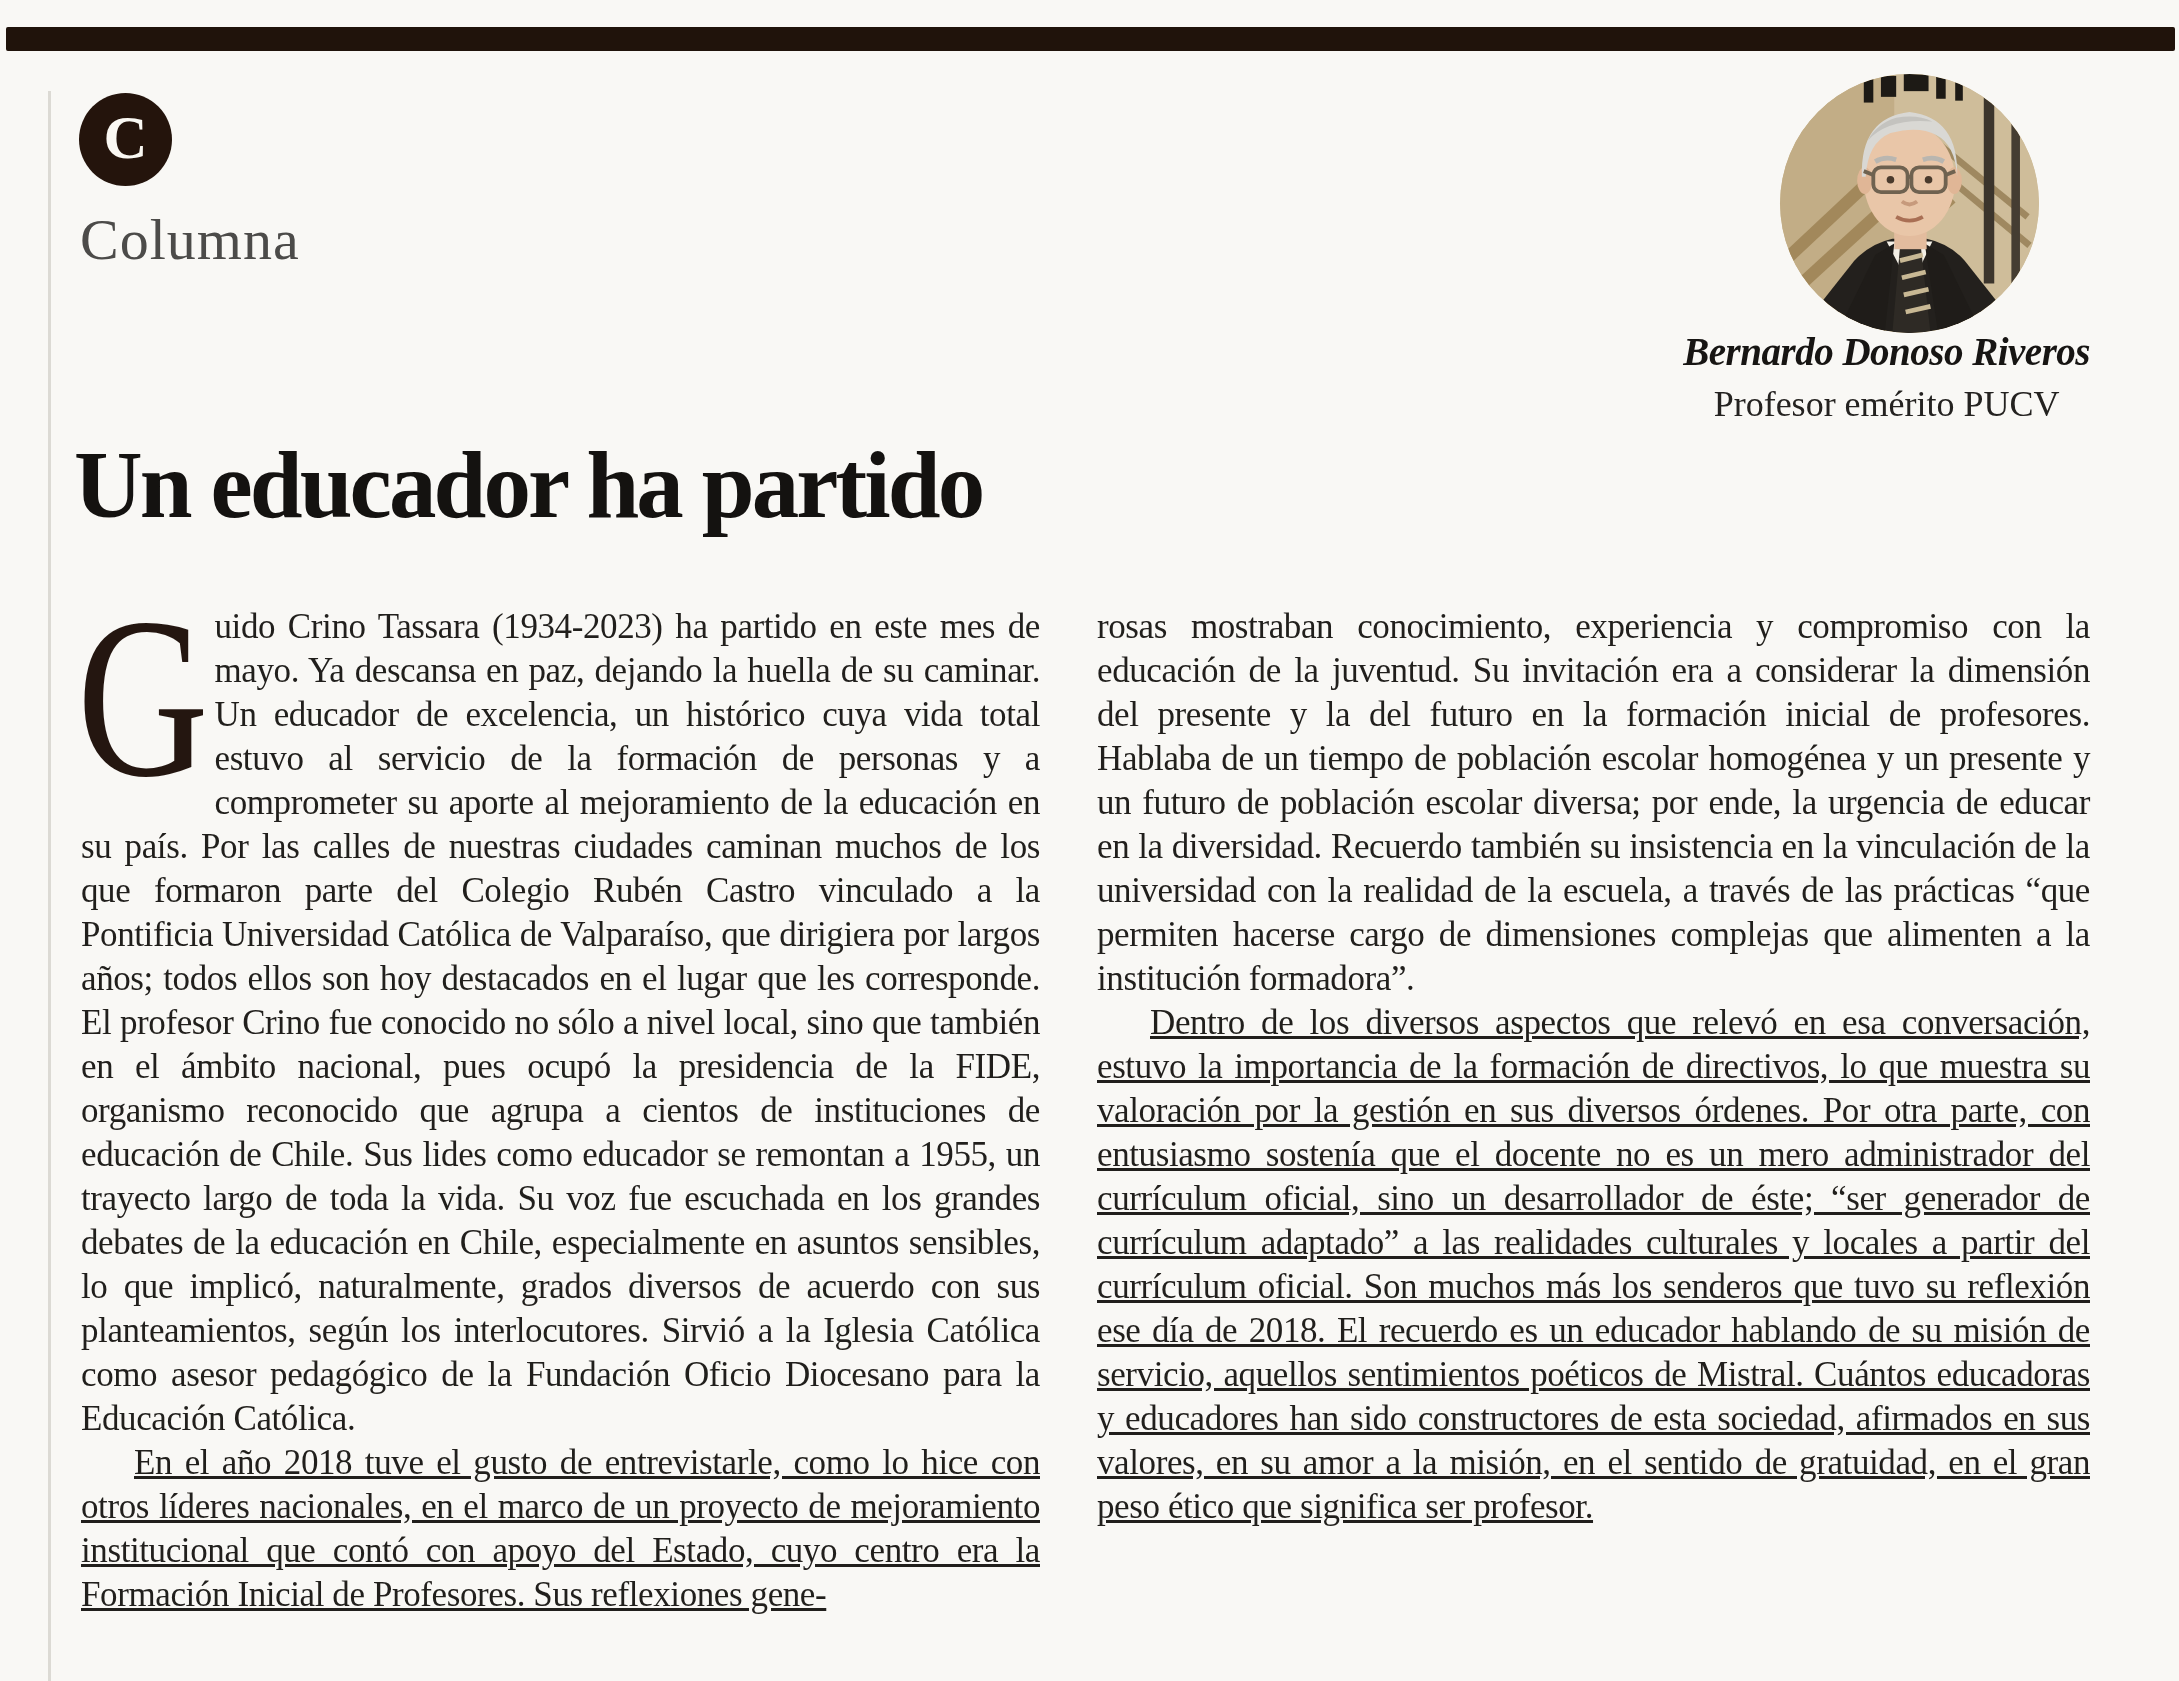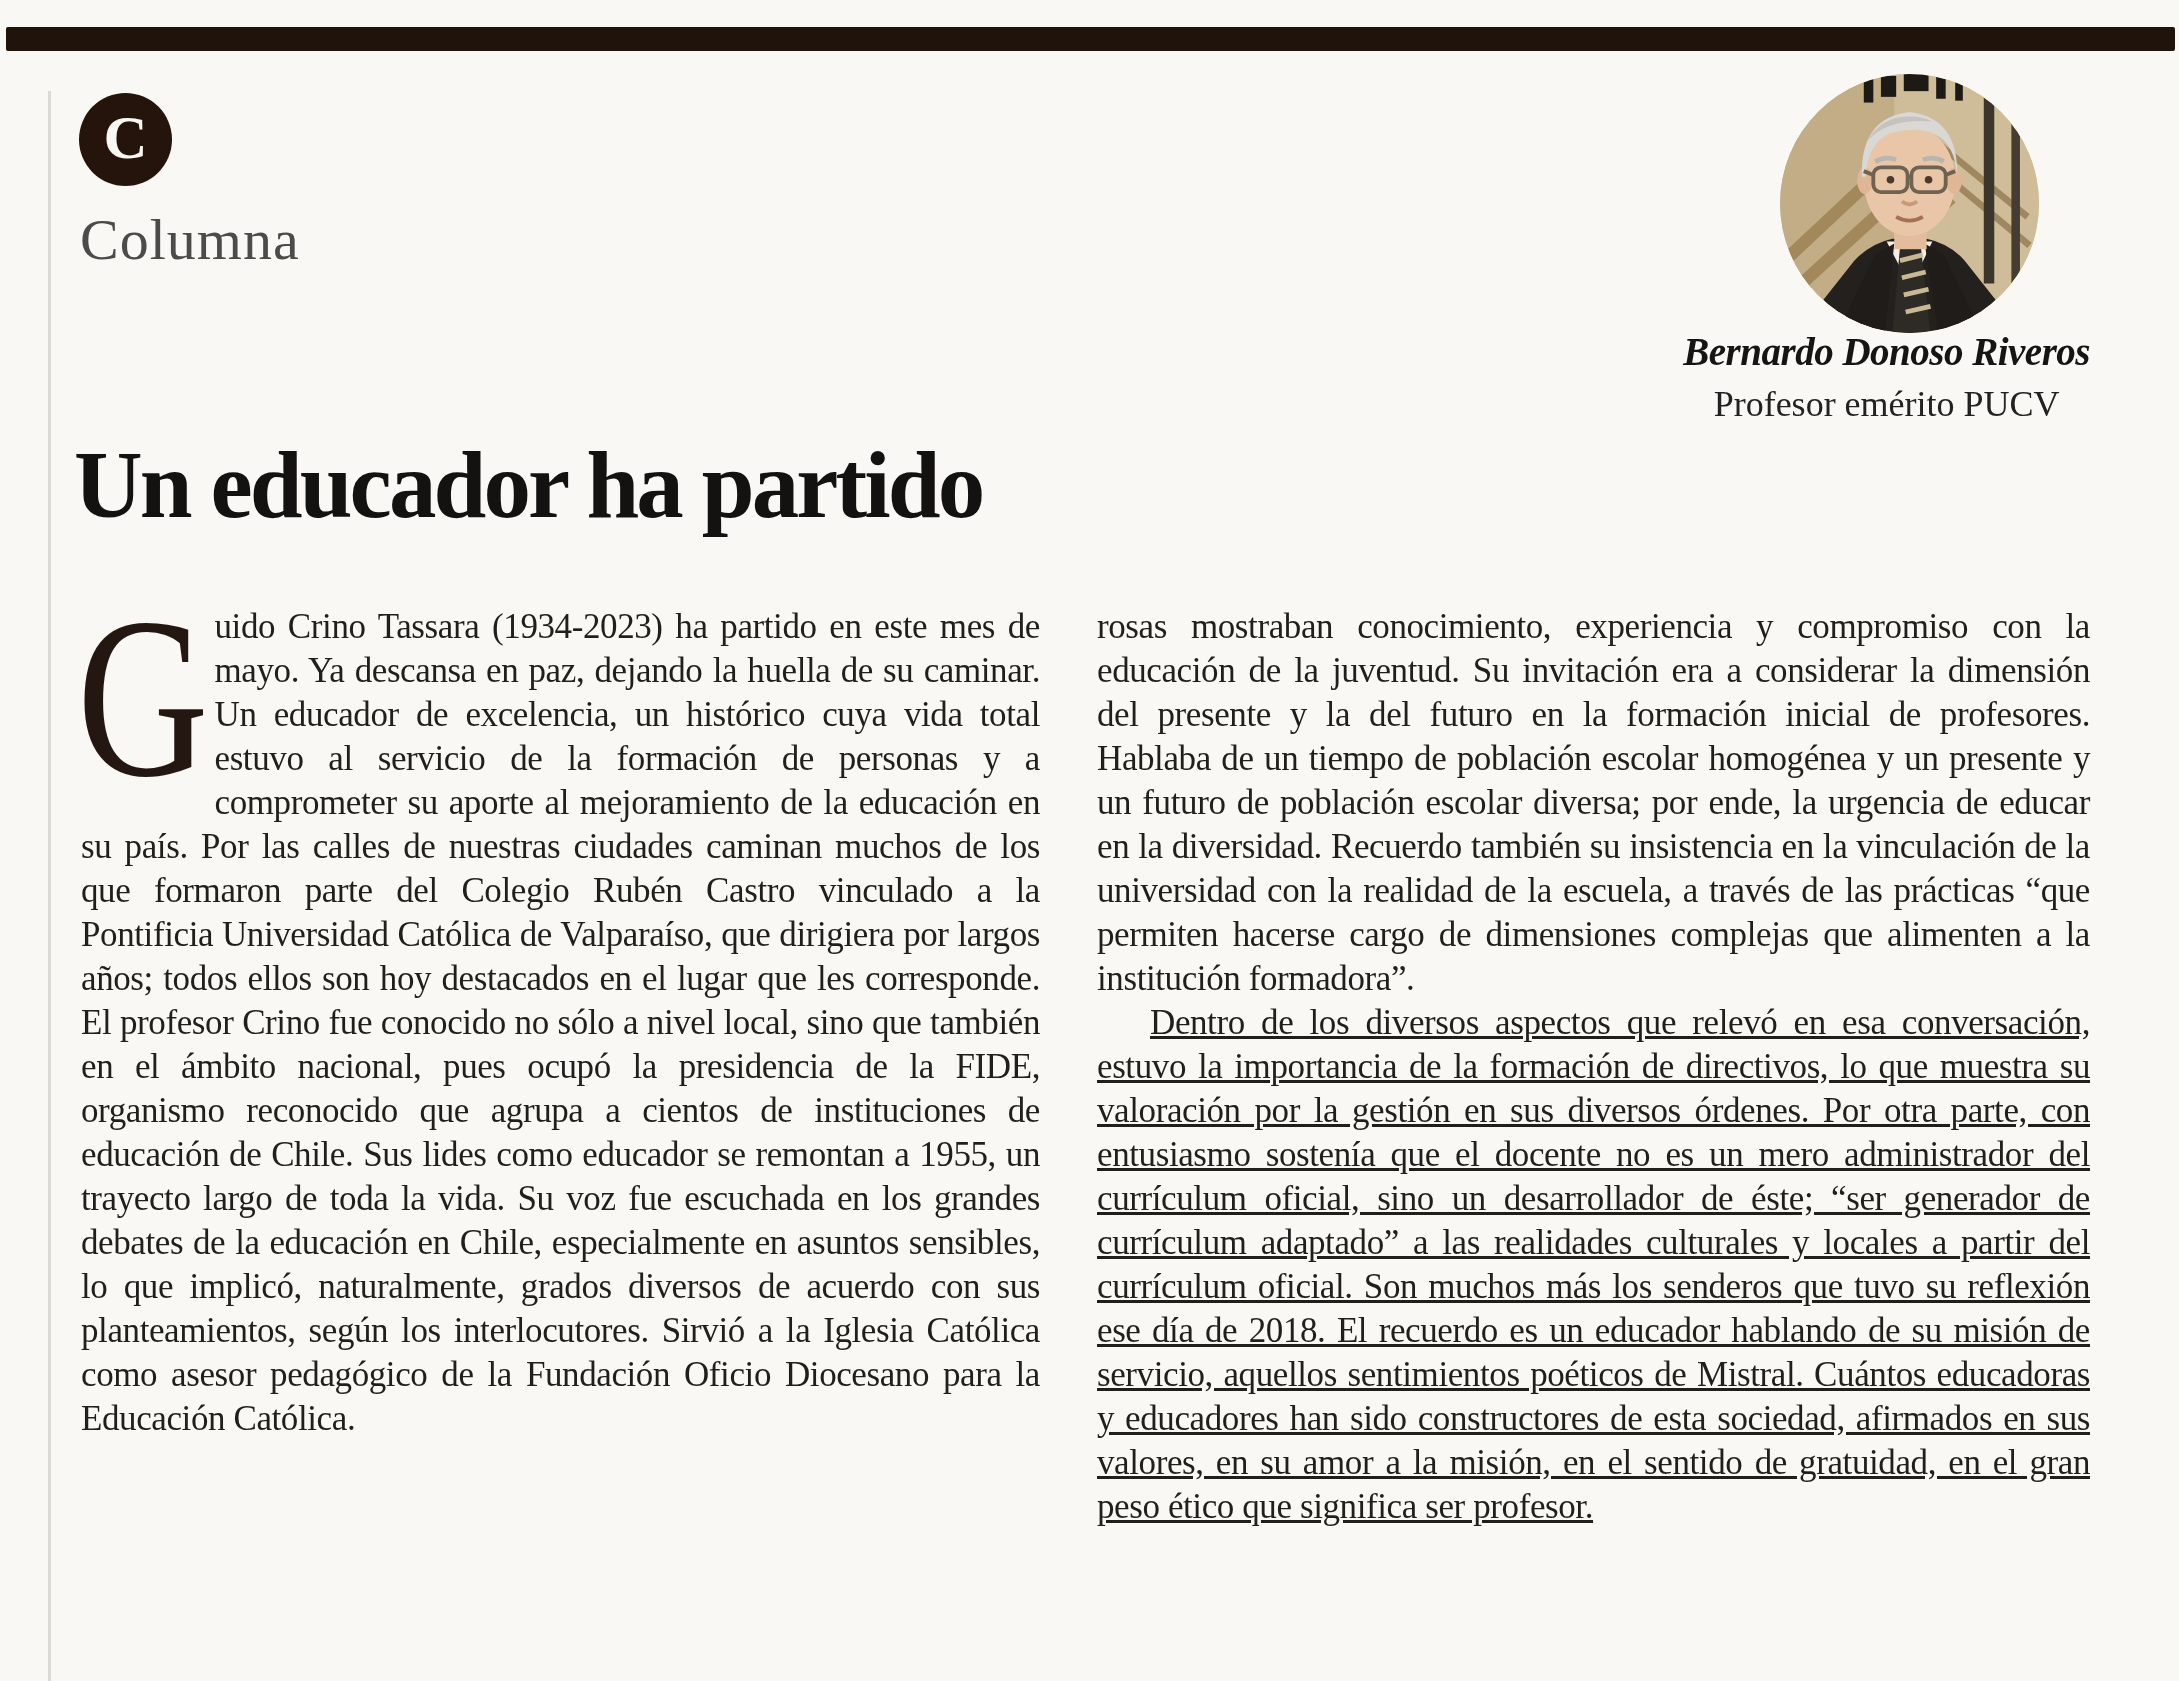--- a/index.html
+++ b/index.html
@@ -141,19 +141,20 @@
 <div class="author-block">
   <div class="author-name">Bernardo Donoso Riveros</div>
   <div class="author-role">Profesor emérito PUCV</div>
 </div>
 
 <h1 class="headline" style="margin:0;font-weight:bold;">Un educador ha partido</h1>
 
 <div class="body-columns">
   <div class="col-left">
     <p><span class="drop-cap">G</span><span>uido Crino Tassara (1934-2023) ha partido en este mes de mayo. Ya descansa en paz, dejando la huella de su caminar. Un educador de excelencia, un histórico cuya vida total estuvo al servicio de la formación de personas y a comprometer su aporte al mejoramiento de la educación en su país. Por las calles de nuestras ciudades caminan muchos de los que formaron parte del Colegio Rubén Castro vinculado a la Pontificia Universidad Católica de Valparaíso, que dirigiera por largos años; todos ellos son hoy destacados en el lugar que les corresponde. El profesor Crino fue conocido no sólo a nivel local, sino que también en el ámbito nacional, pues ocupó la presidencia de la FIDE, organismo reconocido que agrupa a cientos de instituciones de educación de Chile. Sus lides como educador se remontan a 1955, un trayecto largo de toda la vida. Su voz fue escuchada en los grandes debates de la educación en Chile, especialmente en asuntos sensibles, lo que implicó, naturalmente, grados diversos de acuerdo con sus planteamientos, según los interlocutores. Sirvió a la Iglesia Católica como asesor pedagógico de la Fundación Oficio Diocesano para la Educación Católica.</span></p>
+    <p class="p-indent">En el año 2018 tuve el gusto de entrevistarle, como lo hice con otros líderes nacionales, en el marco de un proyecto de mejoramiento institucional que contó con apoyo del Estado, cuyo centro era la Formación Inicial de Profesores. Sus reflexiones gene-</p>
   </div>
   <div class="col-right">
     <p>rosas mostraban conocimiento, experiencia y compromiso con la educación de la juventud. Su invitación era a considerar la dimensión del presente y la del futuro en la formación inicial de profesores. Hablaba de un tiempo de población escolar homogénea y un presente y un futuro de población escolar diversa; por ende, la urgencia de educar en la diversidad. Recuerdo también su insistencia en la vinculación de la universidad con la realidad de la escuela, a través de las prácticas “que permiten hacerse cargo de dimensiones complejas que alimenten a la institución formadora”.</p>
     <p class="p-indent">Dentro de los diversos aspectos que relevó en esa conversación, estuvo la importancia de la formación de directivos, lo que muestra su valoración por la gestión en sus diversos órdenes. Por otra parte, con entusiasmo sostenía que el docente no es un mero administrador del currículum oficial, sino un desarrollador de éste; “ser generador de currículum adaptado” a las realidades culturales y locales a partir del currículum oficial. Son muchos más los senderos que tuvo su reflexión ese día de 2018. El recuerdo es un educador hablando de su misión de servicio, aquellos sentimientos poéticos de Mistral. Cuántos educadoras y educadores han sido constructores de esta sociedad, afirmados en sus valores, en su amor a la misión, en el sentido de gratuidad, en el gran peso ético que significa ser profesor.</p>
   </div>
 </div>
 
 
 </body></html>

